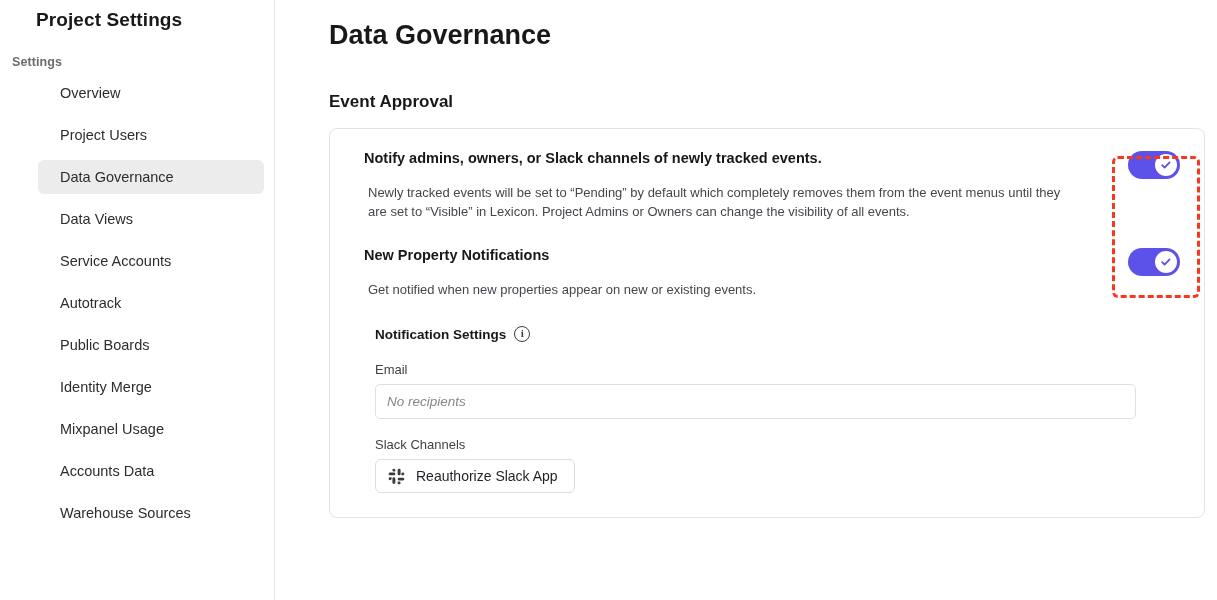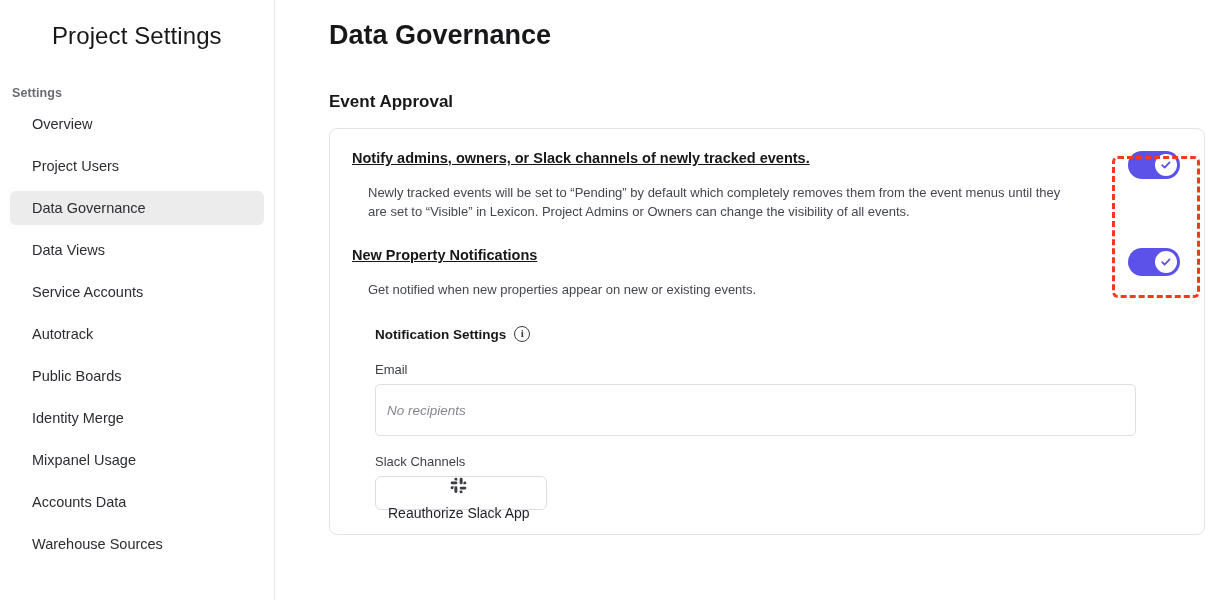--- a/index.html
+++ b/index.html
@@ -24,42 +24,43 @@
     width: 275px;
     height: 600px;
     background: #ffffff;
     border-right: 1px solid #e6e6e8;
     padding: 0;
     position: relative;
     overflow: hidden;
     flex: 0 0 275px;
   }
   .sidebar-title {
-    font-size: 24px;
-    font-weight: normal;
+    font-size: 19px;
+    font-weight: bold;
     color: #17181a;
     padding: 0 0 0 36px;
-    margin: 16px;
+    margin: 0;
     line-height: 40px;
     height: 40px;
     letter-spacing: 0.1px;
   }
   .sidebar-section-label {
     font-size: 12.5px;
     font-weight: bold;
     color: #6a6c70;
     padding-left: 12px;
-    margin-top: 30px;
+    margin-top: 15px;
     margin-bottom: 7px;
     letter-spacing: 0.1px;
   }
   .nav {
     display: flex;
     flex-direction: column;
     padding: 0 10px;
+    margin-left: 28px;
   }
   .nav-item {
     height: 34px;
     display: flex;
     align-items: center;
     padding-left: 22px;
     font-size: 14.5px;
     color: #2b2d31;
     border-radius: 6px;
     margin-bottom: 8px;
@@ -101,23 +102,22 @@
     position: relative;
     background: #fff;
   }
   .row {
     position: relative;
   }
   .row-heading {
     font-size: 14.5px;
     font-weight: bold;
     color: #17181a;
-    margin: 0 0 9px 0;
+    margin: 0 0 9px 12px;
     line-height: 18px;
-    text-decoration: underline;
   }
   .row-desc {
     font-size: 13px;
     color: #44474d;
     line-height: 19px;
     max-width: 700px;
     margin: 16px;
   }
   .row-2 { margin-top: 25px; }
 
@@ -185,21 +185,21 @@
     display: inline-block;
     cursor: pointer;
   }
   .field-label {
     font-size: 13px;
     color: #3f4247;
     margin-bottom: 7px;
   }
   .text-input {
     width: 761px;
-    height: 52px;
+    height: 35px;
     border: 1px solid #dfe0e2;
     border-radius: 5px;
     padding: 0 11px;
     font-size: 13.5px;
     font-style: italic;
     color: #85878c;
     font-family: "Liberation Sans", sans-serif;
     background: #fff;
     outline: none;
   }
@@ -215,21 +215,20 @@
     gap: 11px;
     height: 34px;
     padding: 0 16px 0 12px;
     border: 1px solid #dcdde0;
     border-radius: 6px;
     background: #fff;
     font-size: 14px;
     color: #1f2126;
     cursor: pointer;
     font-family: "Liberation Sans", sans-serif;
-    flex-direction: column;
   }
   .slack-mark { width: 17px; height: 17px; display: block; }
 </style>
 </head>
 <body>
 
 <div class="app">
 
   <aside class="sidebar">
     <h1 class="sidebar-title">Project Settings</h1>

